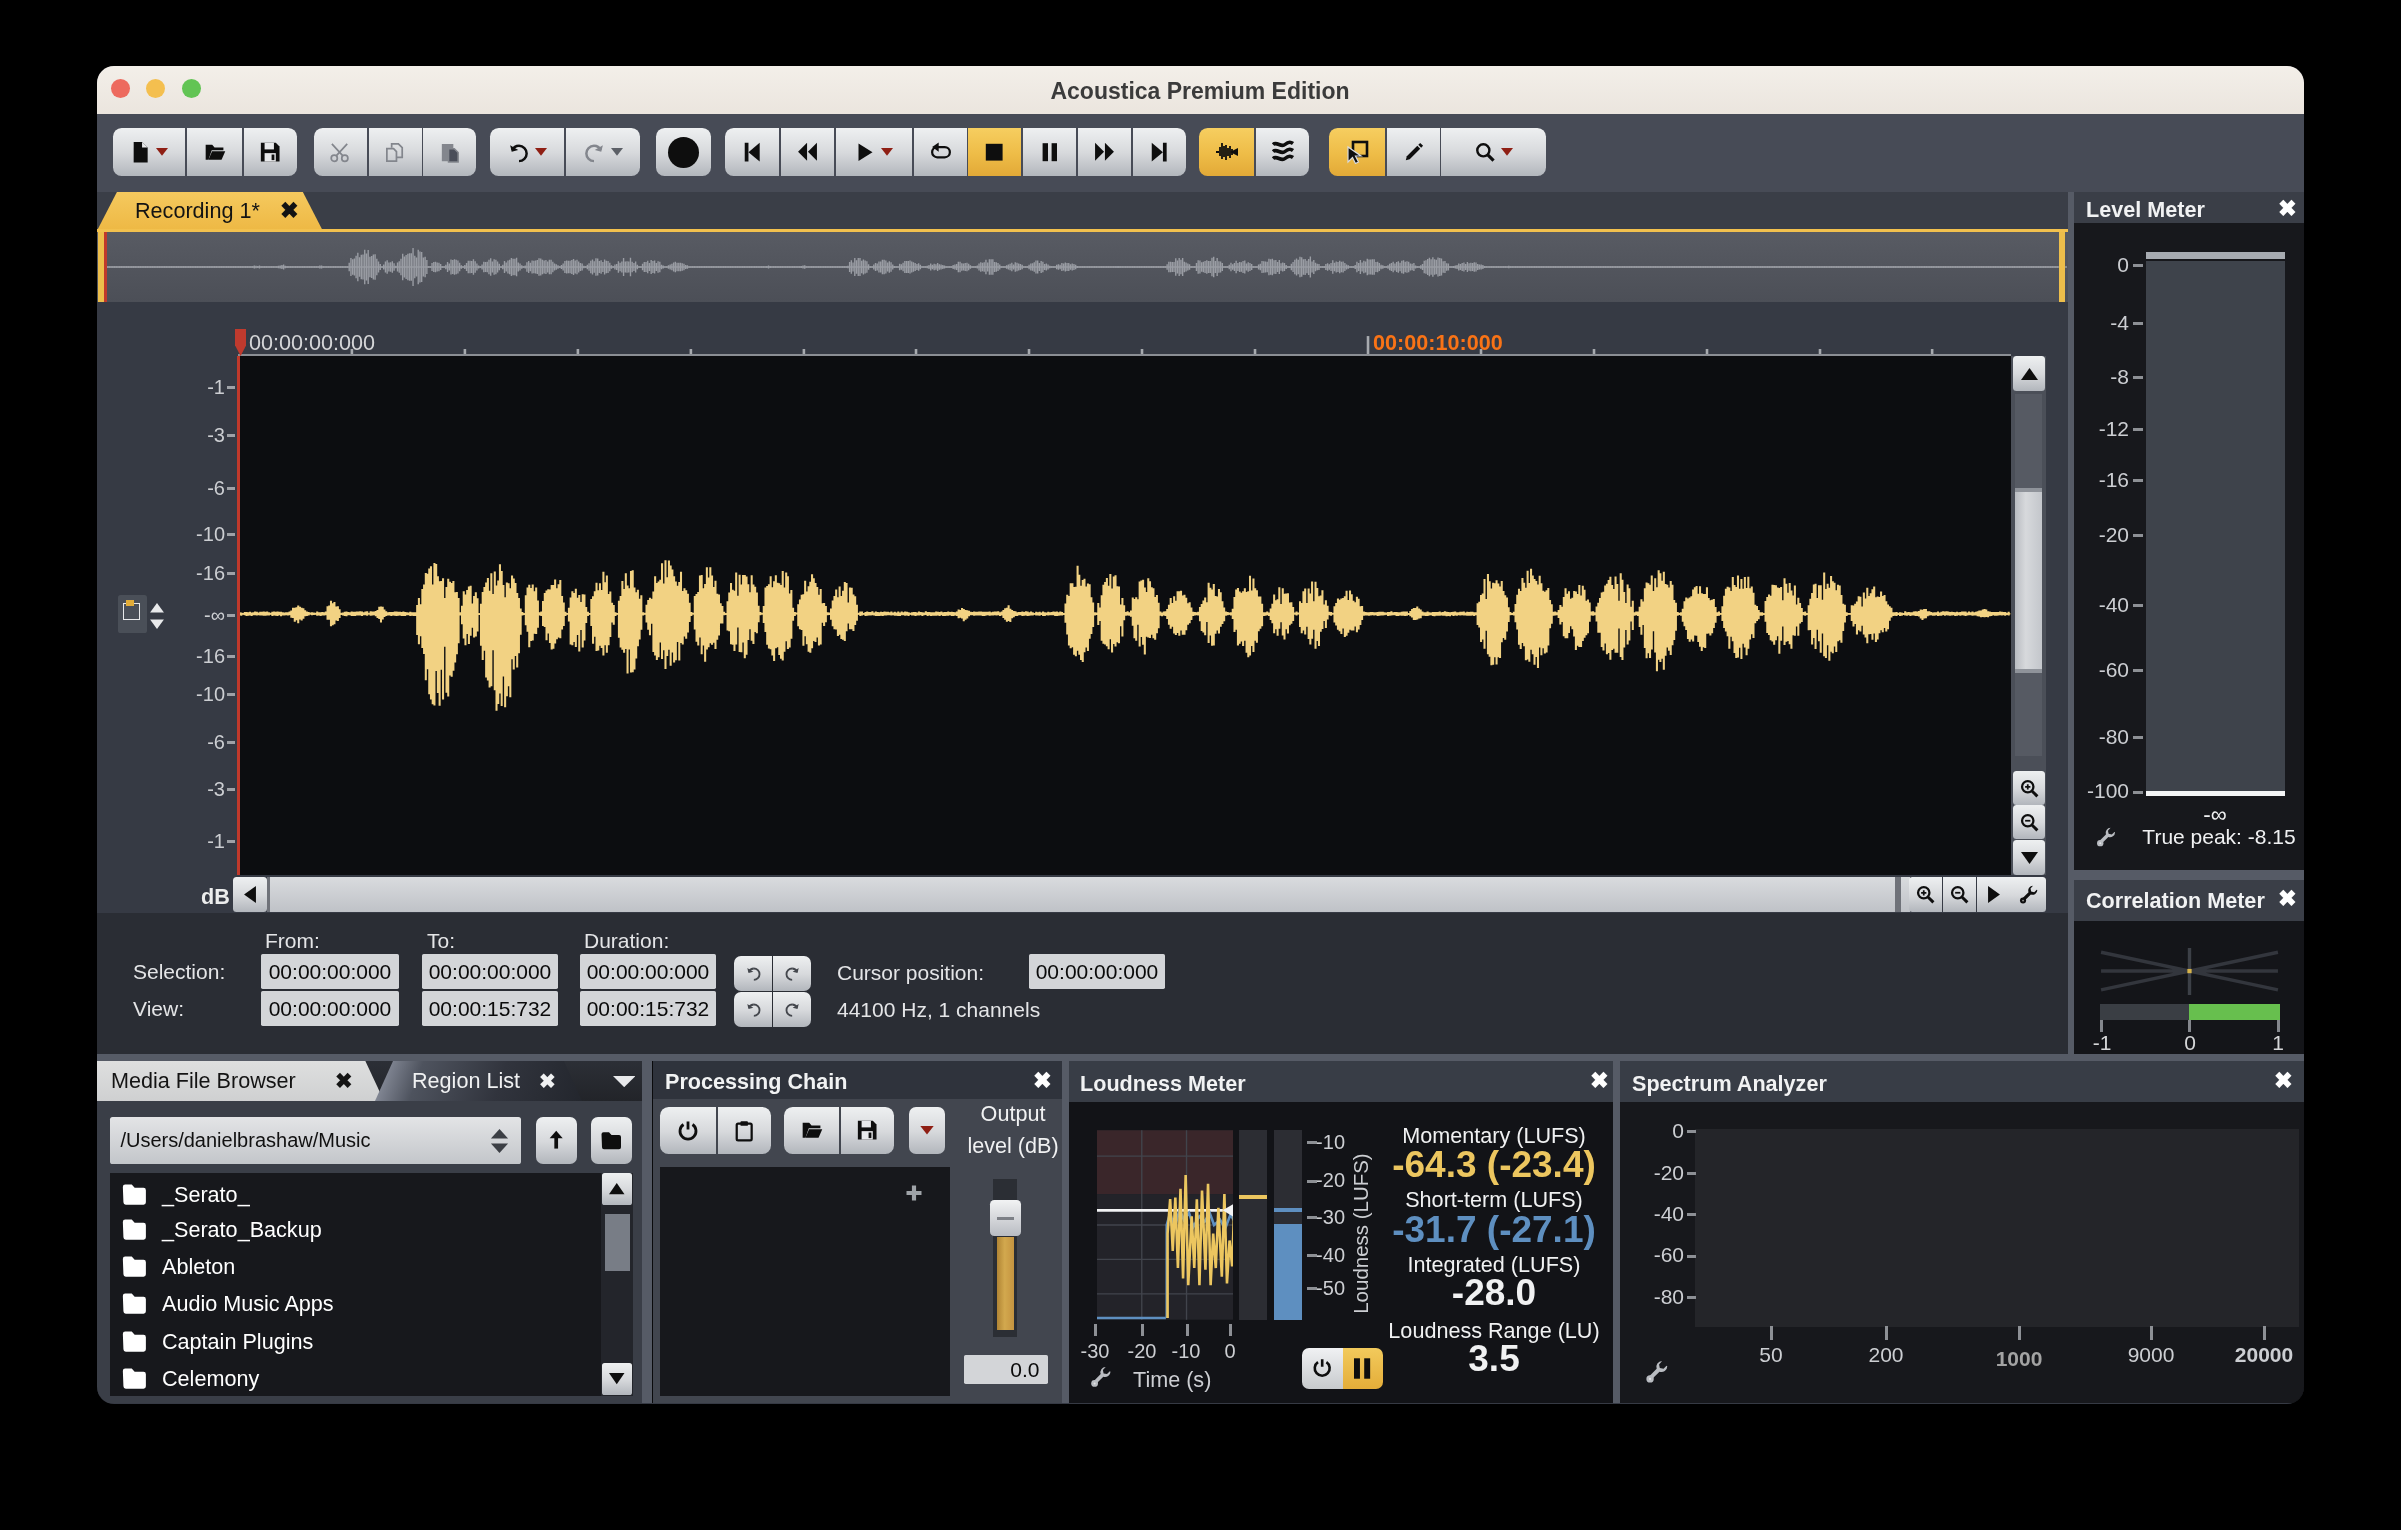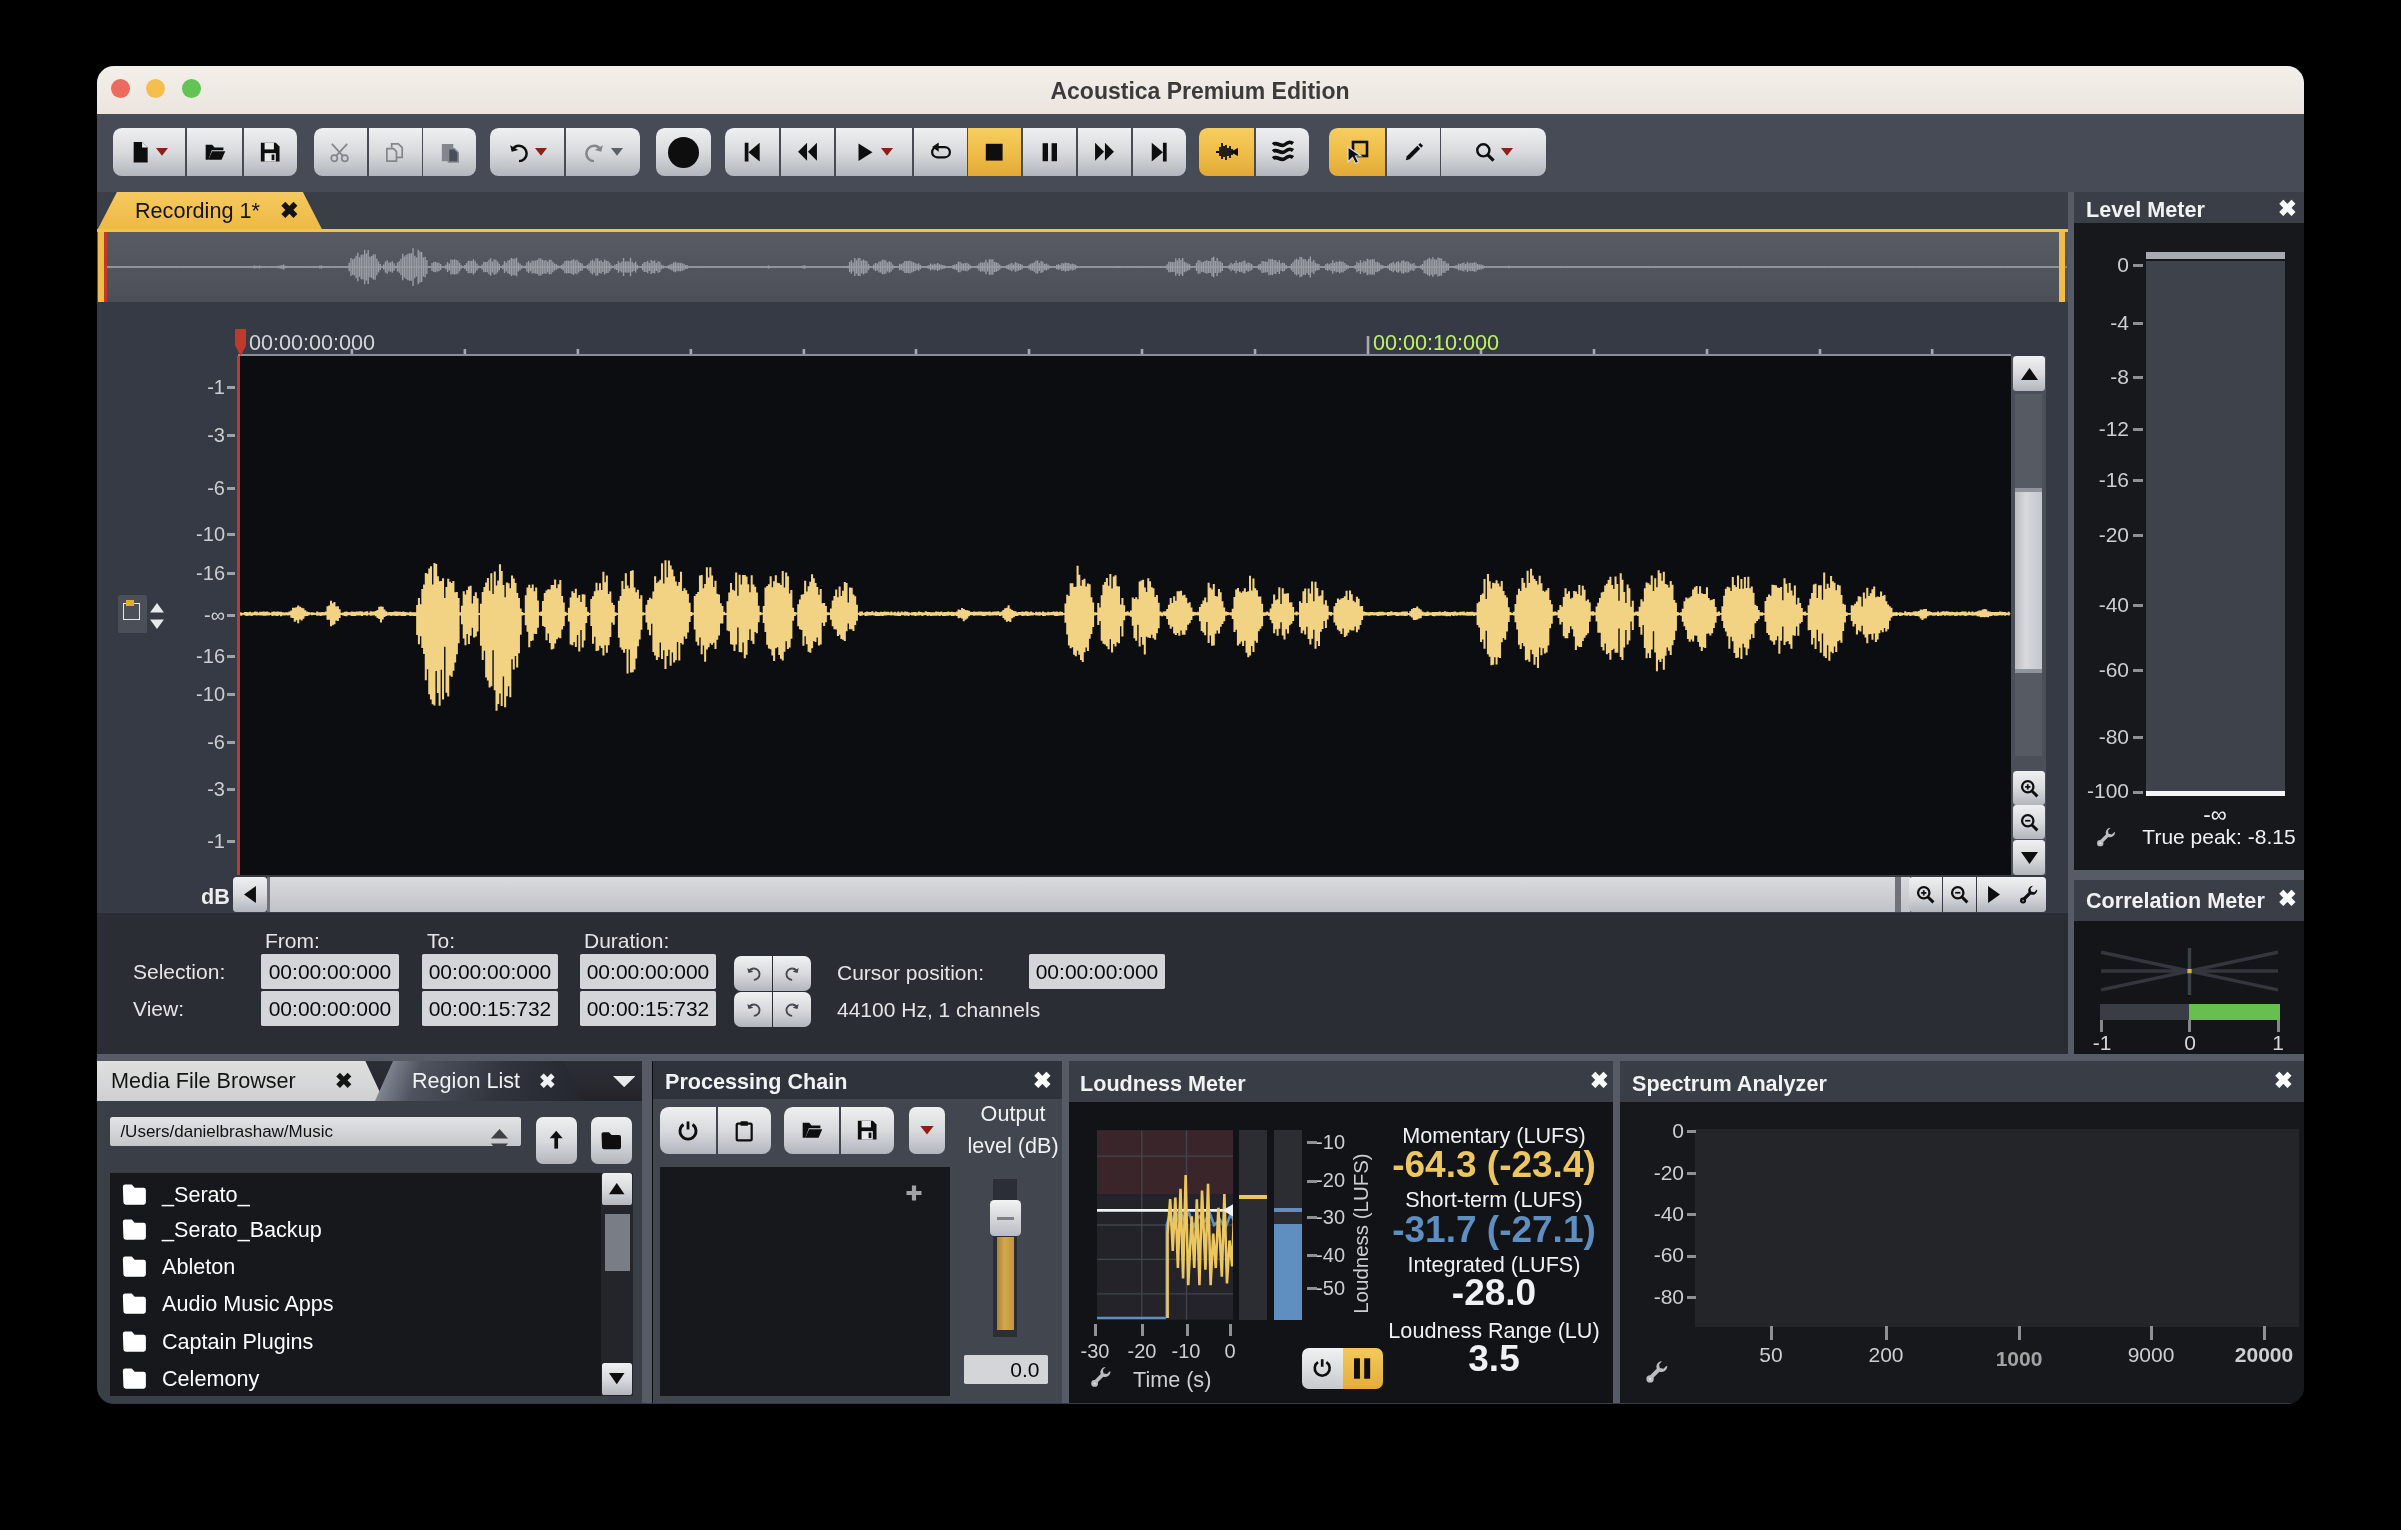--- a/index.html
+++ b/index.html
@@ -198,21 +198,21 @@
       <rect x="1472" y="313" width="3" height="23" fill="#a7aaaf"></rect>
       <rect x="1603" y="328" width="3" height="8" fill="#a7aaaf"></rect>
       <rect x="1734" y="328" width="3" height="8" fill="#a7aaaf"></rect>
       <rect x="1865" y="328" width="3" height="8" fill="#a7aaaf"></rect>
       <rect x="1996" y="328" width="3" height="8" fill="#a7aaaf"></rect>
       <rect x="2126" y="328" width="3" height="8" fill="#a7aaaf"></rect>
     </svg>
 <div style="position:absolute;left:141px;top:288px;width:1773px;height:1.7px;background:#8b8e94;"></div>
 <div style="position:absolute;left:138px;top:263px;width:11.2px;height:27px;background:#bf3a2e;clip-path:polygon(0 0,100% 0,100% 60%,50% 100%,0 60%)"></div>
 <div style="position:absolute;left:152px;top:264px;font-size:21.6px;color:#d5d6d8;font-weight:400;white-space:nowrap;">00:00:00:000</div>
-<div style="position:absolute;left:1276px;top:264px;font-size:21.6px;color:#bef264;font-weight:400;white-space:nowrap;">00:00:10:000</div>
+<div style="position:absolute;left:1276px;top:264px;font-size:21.6px;color:#f97316;font-weight:700;white-space:nowrap;">00:00:10:000</div>
 <div style="position:absolute;left:142px;top:290px;width:1772px;height:519px;background:#0c0d10"></div>
 <svg style="position:absolute;left:142px;top:290px" width="1772" height="519" viewBox="0 -299 2054 602">
       <path d="M0 0H2054" stroke="#d9b54b" stroke-width="1.6"></path>
       <path d="M0 -1.9V1.7M2 -1.6V2.2M4 -0.8V1.2M6 -2.1V1.6M8 -2.1V2.6M10 -1.8V2.3M12 -2.3V2.0M14 -1.6V2.6M16 -1.7V1.7M18 -2.6V1.8M20 -2.3V2.0M22 -1.6V1.6M24 -2.4V2.1M26 -2.3V2.1M28 -2.5V2.4M30 -2.3V2.2M32 -2.5V1.9M34 -1.7V2.1M36 -1.1V1.1M38 -2.4V2.5M40 -2.6V1.9M42 -2.3V2.3M44 -2.6V2.7M46 -2.4V1.6M48 -2.4V2.8M50 -1.9V2.0M52 -1.6V2.1M54 -1.7V1.6M56 -1.7V1.9M58 -2.6V1.6M60 -3.9V4.6M62 -6.9V4.9M64 -6.9V9.2M66 -7.5V7.6M68 -9.5V11.1M70 -8.1V6.7M72 -6.9V7.8M74 -6.3V5.7M76 -4.2V2.8M78 -2.5V2.6M80 -2.0V2.0M82 -1.5V0.8M84 -1.8V1.7M86 -1.6V1.5M88 -1.3V1.0M90 -2.6V2.3M92 -1.9V2.0M94 -1.7V2.6M96 -2.1V2.1M98 -1.7V2.0M100 -2.6V1.8M102 -8.7V7.0M104 -9.6V6.8M106 -15.2V14.4M108 -12.3V13.2M110 -13.7V12.1M112 -8.5V7.9M114 -8.8V8.3M116 -5.2V5.0M118 -1.1V1.3M120 -1.6V1.9M122 -2.4V2.7M124 -2.7V2.8M126 -2.0V1.8M128 -1.8V1.8M130 -2.7V2.6M132 -2.4V2.5M134 -2.4V2.7M136 -2.5V2.1M138 -2.5V2.0M140 -2.8V2.0M142 -2.7V2.5M144 -1.7V1.7M146 -2.6V1.7M148 -2.8V2.4M150 -1.1V0.9M152 -2.8V2.4M154 -2.7V2.1M156 -2.6V1.8M158 -3.1V3.0M160 -4.3V4.8M162 -8.2V6.0M164 -8.5V10.0M166 -8.2V6.6M168 -5.1V3.6M170 -2.8V2.5M172 -1.8V2.1M174 -2.2V2.0M176 -2.2V2.5M178 -2.2V1.9M180 -2.5V2.2M182 -2.5V2.7M184 -2.3V2.2M186 -2.4V2.1M188 -2.1V2.7M190 -2.6V2.7M192 -2.2V2.7M194 -1.7V1.7M196 -1.6V1.8M198 -2.4V2.5M200 -1.7V2.4M202 -1.7V2.7M204 -1.8V2.7M206 -10.3V24.7M208 -18.2V35.4M210 -11.1V26.1M212 -28.7V39.7M214 -34.0V46.8M216 -47.3V77.0M218 -46.5V64.4M220 -52.6V93.3M222 -55.2V99.4M224 -34.1V104.8M226 -59.0V106.4M228 -57.6V66.3M230 -43.6V91.8M232 -37.6V106.6M234 -38.1V65.0M236 -41.3V99.3M238 -18.4V38.2M240 -31.2V91.5M242 -40.7V95.9M244 -37.1V71.5M246 -35.7V73.1M248 -38.0V66.1M250 -25.0V56.4M252 -25.2V47.0M254 -18.2V34.2M256 -1.8V1.9M258 -9.2V12.1M260 -26.1V28.7M262 -22.4V36.6M264 -27.6V23.4M266 -31.6V35.2M268 -32.6V25.4M270 -11.9V16.1M272 -20.5V27.6M274 -24.9V26.4M276 -18.1V20.5M278 -0.5V1.5M280 -11.6V37.1M282 -25.3V53.7M284 -31.0V42.9M286 -36.3V74.0M288 -41.6V77.5M290 -26.8V85.5M292 -46.9V84.0M294 -22.8V42.4M296 -49.0V88.7M298 -32.9V112.6M300 -38.6V104.6M302 -57.4V92.6M304 -49.6V107.1M306 -33.5V72.9M308 -19.2V108.4M310 -36.4V95.7M312 -35.4V84.2M314 -29.7V96.8M316 -44.4V52.7M318 -41.0V64.7M320 -35.7V48.9M322 -24.1V62.2M324 -18.2V45.8M326 -6.1V24.4M328 -2.2V2.1M330 -0.6V1.4M332 -21.6V13.4M334 -30.6V20.8M336 -33.8V38.9M338 -29.9V31.7M340 -33.9V31.1M342 -26.1V23.2M344 -30.5V23.4M346 -15.4V16.3M348 -1.8V2.0M350 -2.7V2.6M352 -14.7V14.3M354 -24.2V15.2M356 -27.1V30.7M358 -28.5V23.0M360 -28.1V33.8M362 -33.4V41.4M364 -33.3V40.5M366 -39.7V34.6M368 -29.7V29.5M370 -34.3V27.6M372 -39.1V28.3M374 -20.5V18.3M376 -13.2V14.1M378 -2.3V2.7M380 -1.0V1.0M382 -7.0V8.9M384 -18.8V35.7M386 -26.1V36.5M388 -24.2V32.7M390 -28.9V38.6M392 -18.6V24.5M394 -21.9V43.7M396 -13.7V18.9M398 -22.6V39.0M400 -22.5V31.0M402 -8.0V10.8M404 -2.4V2.7M406 -0.9V1.1M408 -17.1V14.1M410 -20.3V34.7M412 -26.0V26.7M414 -36.0V43.2M416 -27.2V42.6M418 -35.5V37.0M420 -27.7V39.7M422 -48.7V48.4M424 -36.7V36.5M426 -44.3V45.3M428 -22.8V36.5M430 -25.7V26.8M432 -12.9V10.1M434 -10.3V12.6M436 -1.8V2.5M438 -0.9V1.1M440 -15.1V27.9M442 -20.6V39.2M444 -38.0V41.6M446 -28.7V45.1M448 -46.9V41.0M450 -32.7V69.2M452 -29.7V41.4M454 -49.5V68.0M456 -50.5V67.9M458 -30.4V64.6M460 -24.9V51.9M462 -27.9V37.6M464 -17.5V29.7M466 -21.5V18.4M468 -1.8V2.0M470 -1.3V1.0M472 -10.4V10.1M474 -15.9V18.4M476 -18.5V24.9M478 -17.5V11.5M480 -25.8V44.3M482 -43.5V48.3M484 -35.6V53.5M486 -37.5V50.5M488 -39.6V33.4M490 -58.5V52.4M492 -35.0V42.2M494 -62.2V64.0M496 -42.4V49.0M498 -61.9V41.7M500 -56.0V60.2M502 -51.4V44.9M504 -43.4V56.6M506 -37.5V53.8M508 -32.5V32.7M510 -36.8V54.1M512 -48.8V33.9M514 -26.4V35.6M516 -29.5V26.5M518 -27.2V28.9M520 -23.2V21.8M522 -12.7V9.6M524 -2.0V2.5M526 -1.2V0.8M528 -20.6V18.2M530 -22.9V32.5M532 -25.4V36.7M534 -44.3V27.5M536 -44.9V47.0M538 -29.7V36.9M540 -34.6V55.7M542 -54.0V41.4M544 -42.1V38.7M546 -53.9V34.2M548 -44.3V35.9M550 -31.1V33.7M552 -38.4V40.9M554 -23.2V30.2M556 -22.4V25.3M558 -12.3V11.2M560 -8.9V11.2M562 -2.3V1.7M564 -0.5V1.5M566 -14.6V19.3M568 -24.8V20.4M570 -35.7V35.4M572 -28.0V35.8M574 -26.8V43.1M576 -47.9V35.6M578 -20.8V15.9M580 -45.3V44.3M582 -34.1V44.6M584 -45.0V33.2M586 -45.0V51.6M588 -43.1V47.5M590 -34.2V30.3M592 -24.9V18.0M594 -44.7V31.2M596 -34.1V35.2M598 -31.3V21.0M600 -24.6V22.7M602 -9.4V9.9M604 -2.0V1.7M606 -1.1V0.9M608 -9.1V10.7M610 -30.4V21.1M612 -32.2V35.9M614 -34.3V40.3M616 -43.4V41.1M618 -30.8V48.5M620 -37.8V54.9M622 -44.8V39.9M624 -35.9V38.9M626 -35.3V47.7M628 -33.3V52.2M630 -49.6V54.1M632 -30.6V44.1M634 -47.9V31.9M636 -43.5V40.9M638 -23.5V39.0M640 -27.6V28.9M642 -7.0V8.0M644 -2.0V2.5M646 -1.4V0.6M648 -11.0V14.4M650 -16.7V18.0M652 -22.1V18.8M654 -22.7V37.0M656 -38.3V26.2M658 -25.8V35.3M660 -31.9V44.0M662 -37.1V45.2M664 -45.8V40.0M666 -41.2V31.7M668 -35.6V32.6M670 -31.2V27.4M672 -22.0V36.9M674 -28.8V35.6M676 -12.3V10.5M678 -12.6V14.3M680 -9.1V9.9M682 -1.7V1.8M684 -1.6V1.5M686 -6.2V7.0M688 -15.4V14.6M690 -20.6V17.9M692 -28.3V18.2M694 -19.3V25.8M696 -31.7V24.3M698 -20.5V29.3M700 -26.7V30.1M702 -36.9V31.7M704 -35.8V20.2M706 -13.2V11.2M708 -30.6V17.9M710 -30.2V18.0M712 -22.3V20.0M714 -20.2V13.1M716 -10.4V8.2M718 -1.3V1.2M720 -2.6V2.5M722 -2.5V2.1M724 -0.9V1.1M726 -2.0V2.5M728 -2.6V2.4M730 -2.2V2.1M732 -2.2V1.9M734 -2.8V1.8M736 -1.6V1.9M738 -2.5V2.7M740 -2.0V2.6M742 -1.8V2.7M744 -2.4V2.4M746 -2.1V2.6M748 -2.6V2.1M750 -2.3V1.9M752 -2.3V1.6M754 -1.7V1.6M756 -2.7V2.0M758 -1.6V1.6M760 -2.3V2.4M762 -1.6V2.3M764 -2.6V2.6M766 -1.6V2.6M768 -2.7V1.7M770 -1.7V1.6M772 -2.6V2.3M774 -2.3V1.9M776 -1.7V2.5M778 -1.1V1.0M780 -1.9V1.9M782 -2.0V1.9M784 -2.2V2.6M786 -1.6V2.1M788 -2.5V2.0M790 -2.2V1.8M792 -1.7V2.6M794 -1.5V1.8M796 -2.8V1.5M798 -2.2V2.5M800 -2.2V2.0M802 -1.9V2.7M804 -1.8V2.4M806 -1.7V2.3M808 -2.5V2.4M810 -2.3V2.0M812 -2.0V2.7M814 -2.7V1.6M816 -1.9V2.7M818 -2.0V2.7M820 -2.1V2.2M822 -2.5V2.4M824 -2.0V1.7M826 -2.4V2.5M828 -2.1V2.5M830 -1.7V2.1M832 -2.7V2.6M834 -4.9V5.2M836 -4.4V4.7M838 -6.8V5.4M840 -5.5V8.6M842 -4.3V7.0M844 -4.1V5.6M846 -3.6V3.0M848 -2.3V1.7M850 -2.0V1.6M852 -2.5V2.4M854 -2.3V2.1M856 -2.3V2.0M858 -2.7V2.1M860 -2.5V2.1M862 -2.4V2.6M864 -2.4V2.6M866 -2.3V2.1M868 -2.3V1.7M870 -2.5V2.4M872 -1.9V2.1M874 -2.3V2.1M876 -2.7V1.8M878 -2.5V2.0M880 -2.8V1.6M882 -1.7V2.5M884 -2.7V2.1M886 -4.4V4.8M888 -6.3V6.9M890 -7.0V9.3M892 -9.9V8.4M894 -5.7V9.4M896 -4.3V5.1M898 -3.1V4.1M900 -3.0V2.5M902 -1.8V2.5M904 -2.2V1.8M906 -2.0V1.8M908 -2.5V2.6M910 -2.1V2.2M912 -2.8V2.0M914 -2.6V2.6M916 -1.9V2.2M918 -2.6V2.0M920 -1.9V2.0M922 -1.0V1.0M924 -2.4V1.9M926 -1.9V2.1M928 -2.3V2.4M930 -1.4V1.3M932 -2.6V2.7M934 -1.7V2.6M936 -1.6V1.6M938 -2.4V1.9M940 -1.7V1.8M942 -2.0V1.7M944 -2.5V1.8M946 -2.3V2.5M948 -2.7V2.5M950 -1.8V2.4M952 -2.5V2.1M954 -2.2V1.9M956 -0.9V1.3M958 -11.9V10.3M960 -22.0V24.1M962 -20.6V36.9M964 -35.3V39.9M966 -35.3V38.8M968 -31.0V47.4M970 -31.4V49.2M972 -55.7V42.9M974 -45.2V47.6M976 -32.5V53.6M978 -39.2V55.9M980 -40.5V44.6M982 -31.7V39.2M984 -35.1V43.3M986 -34.3V29.1M988 -19.1V23.6M990 -13.2V15.2M992 -1.9V1.9M994 -1.5V1.3M996 -12.5V13.0M998 -7.4V8.5M1000 -21.5V31.4M1002 -33.8V34.7M1004 -36.8V35.5M1006 -41.5V37.8M1008 -32.5V41.2M1010 -46.2V29.6M1012 -29.4V44.9M1014 -43.3V35.2M1016 -44.6V38.1M1018 -31.9V33.0M1020 -31.5V34.2M1022 -10.7V14.4M1024 -18.2V26.5M1026 -10.0V7.5M1028 -2.0V2.3M1030 -2.8V2.1M1032 -1.7V2.4M1034 -3.8V3.5M1036 -19.0V14.0M1038 -17.1V28.5M1040 -19.2V31.3M1042 -16.9V12.7M1044 -37.4V37.9M1046 -38.6V26.9M1048 -39.4V35.8M1050 -30.5V47.2M1052 -25.4V26.6M1054 -41.1V27.4M1056 -37.7V28.0M1058 -30.9V24.2M1060 -29.6V28.5M1062 -19.6V30.2M1064 -21.7V22.5M1066 -12.9V16.8M1068 -2.5V2.3M1070 -1.6V2.8M1072 -2.6V2.0M1074 -2.8V2.6M1076 -5.6V6.0M1078 -10.6V12.6M1080 -18.2V17.5M1082 -12.4V15.0M1084 -20.3V22.9M1086 -15.2V24.6M1088 -26.0V22.3M1090 -26.1V25.6M1092 -26.6V19.5M1094 -21.3V24.2M1096 -22.1V24.2M1098 -18.5V19.2M1100 -12.3V12.7M1102 -13.3V11.1M1104 -7.4V7.3M1106 -2.3V2.7M1108 -2.2V2.1M1110 -1.8V1.8M1112 -2.4V2.0M1114 -8.0V8.6M1116 -11.4V19.9M1118 -15.5V21.7M1120 -18.9V24.9M1122 -13.3V9.5M1124 -36.0V34.0M1126 -30.2V25.1M1128 -28.2V37.1M1130 -34.5V36.9M1132 -20.5V23.2M1134 -19.9V19.4M1136 -28.7V23.0M1138 -24.9V15.0M1140 -14.5V12.0M1142 -7.3V8.8M1144 -2.7V2.4M1146 -2.1V1.7M1148 -1.4V1.2M1150 -1.9V2.0M1152 -5.7V6.2M1154 -19.5V21.2M1156 -28.1V18.4M1158 -29.8V36.8M1160 -25.7V34.7M1162 -24.4V32.1M1164 -26.2V37.5M1166 -29.5V31.2M1168 -25.4V45.2M1170 -26.0V50.3M1172 -44.1V48.3M1174 -27.1V37.5M1176 -40.8V44.2M1178 -29.6V31.2M1180 -27.2V33.5M1182 -20.1V20.2M1184 -20.1V17.5M1186 -11.6V14.4M1188 -1.9V2.6M1190 -1.8V2.2M1192 -2.7V1.7M1194 -1.6V2.7M1196 -6.2V7.3M1198 -11.6V11.1M1200 -22.5V22.6M1202 -15.7V18.0M1204 -16.8V25.6M1206 -30.7V17.3M1208 -11.2V9.8M1210 -29.5V25.1M1212 -23.1V29.8M1214 -23.6V17.9M1216 -23.7V23.0M1218 -13.2V13.3M1220 -13.4V11.7M1222 -7.9V8.3M1224 -1.5V0.9M1226 -2.5V2.1M1228 -1.4V0.6M1230 -14.4V15.3M1232 -12.5V22.7M1234 -26.1V19.5M1236 -29.4V23.9M1238 -12.5V15.0M1240 -29.2V29.4M1242 -23.5V35.6M1244 -37.4V29.0M1246 -14.4V18.6M1248 -37.2V40.6M1250 -29.8V31.6M1252 -20.3V37.5M1254 -21.1V20.9M1256 -27.4V17.7M1258 -10.9V8.5M1260 -15.8V16.4M1262 -9.2V6.6M1264 -2.4V1.6M1266 -2.2V2.2M1268 -1.1V0.9M1270 -8.7V10.0M1272 -12.5V13.7M1274 -17.6V18.6M1276 -16.2V20.4M1278 -17.6V23.5M1280 -18.2V17.0M1282 -20.2V26.8M1284 -26.7V25.5M1286 -16.1V21.9M1288 -26.9V18.4M1290 -22.6V19.3M1292 -15.0V19.3M1294 -13.5V14.8M1296 -19.8V21.3M1298 -17.5V18.1M1300 -8.8V13.0M1302 -9.1V7.2M1304 -2.7V2.3M1306 -2.2V2.1M1308 -1.9V1.9M1310 -1.7V2.3M1312 -2.2V1.9M1314 -2.2V1.7M1316 -1.7V1.9M1318 -1.9V1.8M1320 -2.2V2.6M1322 -2.3V2.4M1324 -2.4V2.1M1326 -2.3V2.1M1328 -1.8V1.8M1330 -1.4V1.1M1332 -2.0V2.6M1334 -2.2V2.2M1336 -2.8V1.9M1338 -1.7V1.6M1340 -2.1V1.6M1342 -2.1V2.5M1344 -1.8V2.7M1346 -1.7V2.0M1348 -2.4V2.3M1350 -2.6V2.2M1352 -2.5V2.5M1354 -2.5V2.4M1356 -0.9V1.3M1358 -3.1V2.8M1360 -5.4V4.4M1362 -6.8V7.1M1364 -6.8V7.2M1366 -8.3V6.5M1368 -6.0V5.4M1370 -5.0V5.1M1372 -2.6V2.2M1374 -1.7V2.3M1376 -1.7V2.7M1378 -2.6V2.6M1380 -1.8V2.1M1382 -1.6V1.6M1384 -2.2V2.7M1386 -2.2V2.8M1388 -2.2V2.4M1390 -2.0V2.3M1392 -2.7V2.4M1394 -1.7V2.0M1396 -2.2V2.3M1398 -2.8V2.2M1400 -2.3V2.8M1402 -2.2V2.6M1404 -1.9V2.8M1406 -2.2V1.7M1408 -2.4V2.6M1410 -2.7V2.1M1412 -1.9V2.2M1414 -1.8V1.8M1416 -2.3V2.0M1418 -2.3V1.6M1420 -2.5V1.9M1422 -1.5V1.9M1424 -2.3V2.4M1426 -2.2V2.2M1428 -2.4V2.2M1430 -2.3V2.1M1432 -1.7V2.5M1434 -1.7V1.8M1436 -12.1V13.0M1438 -13.9V15.9M1440 -21.9V32.7M1442 -23.4V29.8M1444 -40.2V40.6M1446 -17.2V19.7M1448 -46.1V46.9M1450 -37.7V49.9M1452 -29.4V59.6M1454 -36.0V59.2M1456 -35.4V50.5M1458 -39.0V58.8M1460 -35.1V50.5M1462 -31.5V51.4M1464 -38.1V33.0M1466 -26.5V28.2M1468 -21.4V30.1M1470 -19.0V20.7M1472 -7.6V9.5M1474 -2.0V1.8M1476 -0.9V1.5M1478 -2.4V2.0M1480 -11.4V9.7M1482 -22.1V18.1M1484 -29.1V35.8M1486 -26.5V40.9M1488 -41.5V34.0M1490 -36.0V37.7M1492 -30.2V53.8M1494 -49.8V53.1M1496 -35.7V55.6M1498 -52.1V41.8M1500 -44.4V47.0M1502 -40.4V59.1M1504 -38.1V50.1M1506 -34.0V63.0M1508 -44.2V39.0M1510 -35.3V48.0M1512 -26.8V39.9M1514 -25.6V46.1M1516 -27.3V44.8M1518 -29.8V36.8M1520 -16.1V16.8M1522 -11.1V11.6M1524 -2.4V2.4M1526 -2.6V2.0M1528 -1.8V1.7M1530 -4.4V4.8M1532 -10.3V12.5M1534 -8.2V9.5M1536 -19.6V26.1M1538 -29.6V28.3M1540 -23.1V28.5M1542 -26.1V22.4M1544 -17.3V14.4M1546 -18.5V17.9M1548 -26.4V26.4M1550 -25.7V42.1M1552 -23.0V37.1M1554 -33.5V38.4M1556 -21.2V38.6M1558 -32.4V31.7M1560 -27.9V27.7M1562 -15.1V24.9M1564 -16.6V22.6M1566 -13.1V9.2M1568 -2.6V1.9M1570 -2.8V2.3M1572 -1.9V1.6M1574 -8.5V8.9M1576 -12.9V22.0M1578 -18.2V21.9M1580 -24.7V38.4M1582 -25.6V42.5M1584 -32.9V34.4M1586 -34.9V47.0M1588 -39.3V45.4M1590 -42.9V53.2M1592 -33.5V42.0M1594 -28.8V40.5M1596 -43.3V45.1M1598 -34.5V45.3M1600 -15.2V17.0M1602 -47.0V50.2M1604 -39.4V53.6M1606 -25.4V39.2M1608 -12.5V18.7M1610 -34.0V35.5M1612 -29.6V30.9M1614 -8.1V9.0M1616 -15.2V18.8M1618 -1.8V2.3M1620 -2.7V1.8M1622 -2.6V2.5M1624 -8.2V15.3M1626 -16.9V24.2M1628 -14.3V13.1M1630 -29.7V39.6M1632 -36.3V51.5M1634 -35.4V45.7M1636 -33.6V51.3M1638 -44.5V41.5M1640 -26.5V20.4M1642 -41.2V45.0M1644 -30.8V66.6M1646 -50.6V53.4M1648 -47.1V55.8M1650 -38.3V52.3M1652 -48.7V65.0M1654 -34.5V48.7M1656 -33.6V39.0M1658 -30.6V42.8M1660 -37.9V47.7M1662 -33.6V36.4M1664 -15.9V30.3M1666 -12.9V19.6M1668 -2.1V2.4M1670 -1.3V1.3M1672 -1.8V2.4M1674 -5.8V9.2M1676 -14.6V14.6M1678 -19.0V18.9M1680 -17.7V29.3M1682 -18.9V32.5M1684 -20.4V29.9M1686 -28.2V32.2M1688 -30.9V25.3M1690 -32.1V25.4M1692 -23.3V32.8M1694 -31.9V38.3M1696 -23.7V43.1M1698 -22.8V38.9M1700 -23.0V39.6M1702 -30.9V23.1M1704 -18.2V22.8M1706 -15.6V25.2M1708 -16.2V22.5M1710 -17.1V16.4M1712 -7.9V10.4M1714 -1.8V2.5M1716 -2.5V2.4M1718 -0.8V1.2M1720 -8.6V8.3M1722 -21.0V16.4M1724 -28.9V20.5M1726 -31.3V26.2M1728 -30.6V40.7M1730 -26.5V26.6M1732 -42.7V32.0M1734 -33.4V45.4M1736 -31.1V51.4M1738 -44.4V50.7M1740 -28.9V39.4M1742 -40.2V52.6M1744 -28.9V34.8M1746 -42.7V39.0M1748 -29.8V48.1M1750 -43.0V40.5M1752 -29.7V29.7M1754 -31.6V23.8M1756 -24.4V28.1M1758 -10.4V11.0M1760 -8.9V8.3M1762 -4.5V6.4M1764 -1.7V2.4M1766 -1.9V2.2M1768 -0.5V1.5M1770 -14.8V9.2M1772 -19.4V22.3M1774 -22.4V24.5M1776 -21.0V30.7M1778 -33.6V32.2M1780 -33.4V36.0M1782 -33.2V30.6M1784 -30.4V26.1M1786 -29.8V46.5M1788 -31.2V31.4M1790 -15.6V14.7M1792 -41.3V36.1M1794 -34.9V32.4M1796 -24.5V31.6M1798 -35.7V35.4M1800 -27.1V40.6M1802 -21.1V24.8M1804 -32.7V25.5M1806 -10.8V14.9M1808 -18.7V25.4M1810 -12.4V11.3M1812 -6.8V9.6M1814 -2.0V1.8M1816 -2.6V2.4M1818 -0.6V1.4M1820 -9.9V19.2M1822 -17.3V18.7M1824 -24.1V35.7M1826 -34.0V28.2M1828 -34.8V40.9M1830 -18.2V18.5M1832 -33.2V31.9M1834 -33.0V45.2M1836 -16.2V22.9M1838 -47.9V49.4M1840 -28.8V51.2M1842 -34.8V36.6M1844 -30.2V54.6M1846 -43.9V44.0M1848 -37.6V45.8M1850 -36.0V38.0M1852 -27.3V44.2M1854 -33.6V31.9M1856 -32.7V30.8M1858 -21.8V33.5M1860 -11.7V20.0M1862 -10.4V10.2M1864 -1.8V2.5M1866 -0.9V1.1M1868 -0.8V1.2M1870 -10.0V8.3M1872 -9.5V14.9M1874 -11.6V11.8M1876 -14.3V24.1M1878 -20.2V19.1M1880 -19.8V20.5M1882 -8.4V13.8M1884 -24.7V24.1M1886 -17.6V27.6M1888 -30.1V34.3M1890 -20.7V23.7M1892 -23.8V23.5M1894 -28.5V30.1M1896 -31.5V23.0M1898 -19.2V32.6M1900 -20.1V29.9M1902 -19.4V22.6M1904 -25.8V19.0M1906 -20.6V21.4M1908 -21.7V16.6M1910 -14.4V20.5M1912 -10.7V17.9M1914 -8.8V8.1M1916 -7.0V4.4M1918 -1.7V2.5M1920 -1.8V2.4M1922 -2.0V2.7M1924 -1.3V1.4M1926 -1.8V2.5M1928 -1.6V2.2M1930 -1.0V1.4M1932 -2.8V1.9M1934 -1.7V2.2M1936 -2.1V1.8M1938 -1.7V2.5M1940 -1.7V2.0M1942 -2.7V2.0M1944 -2.8V2.7M1946 -2.7V2.5M1948 -3.2V3.1M1950 -5.1V5.6M1952 -4.7V7.3M1954 -5.6V5.6M1956 -5.5V5.2M1958 -2.9V2.8M1960 -2.8V2.0M1962 -2.1V1.7M1964 -1.5V2.3M1966 -1.9V2.3M1968 -1.8V1.8M1970 -2.6V2.5M1972 -1.6V2.4M1974 -2.4V2.2M1976 -2.8V1.5M1978 -2.6V2.2M1980 -2.8V1.8M1982 -2.5V2.0M1984 -2.0V2.2M1986 -2.4V1.9M1988 -2.2V1.8M1990 -1.9V2.7M1992 -2.4V2.2M1994 -1.8V1.7M1996 -2.2V2.2M1998 -2.6V1.8M2000 -2.6V2.1M2002 -2.6V2.7M2004 -1.6V2.0M2006 -2.6V1.7M2008 -1.9V1.7M2010 -2.6V2.2M2012 -1.7V2.0M2014 -2.4V2.1M2016 -2.8V2.8M2018 -3.7V3.1M2020 -3.7V4.0M2022 -5.0V3.8M2024 -5.5V4.0M2026 -4.9V3.8M2028 -2.9V4.0M2030 -2.6V2.9M2032 -2.1V2.5M2034 -2.0V1.6M2036 -2.0V2.4M2038 -2.1V2.4M2040 -2.0V2.0M2042 -2.7V1.8M2044 -2.4V2.0M2046 -2.0V1.6M2048 -2.0V2.2M2050 -1.3V1.5M2052 -2.3V2.1" stroke="#f2d283" stroke-width="2.4" fill="none"></path>
     </svg>
 <div style="position:absolute;left:140px;top:290px;width:2.6px;height:519px;background:#c0392b;"></div>
 <div style="position:absolute;left:-131px;top:321px;width:259px;text-align:right;transform:translateY(-50%);font-size:20px;color:#ccced2;font-weight:400;white-space:nowrap">-1</div>
 <div style="position:absolute;left:130px;top:320px;width:7.8px;height:2.6px;background:#9fa2a7;"></div>
 <div style="position:absolute;left:-131px;top:369px;width:259px;text-align:right;transform:translateY(-50%);font-size:20px;color:#ccced2;font-weight:400;white-space:nowrap">-3</div>
 <div style="position:absolute;left:130px;top:368px;width:7.8px;height:2.6px;background:#9fa2a7;"></div>
@@ -407,21 +407,21 @@
 <div style="position:absolute;left:0px;top:995px;width:545px;height:40px;background:linear-gradient(180deg,#2c2f36,#222429)"></div>
 <div style="position:absolute;left:0px;top:995px;width:287px;height:40px;background:linear-gradient(180deg,#dedfdf,#cfd0d1);clip-path:polygon(0 0,93.5% 0,100% 100%,0 100%)"></div>
 <div style="position:absolute;left:14px;top:995px;height:40px;display:flex;align-items:center;color:#141414;font-size:21.6px">Media File Browser</div>
 <div style="position:absolute;left:238px;top:995px;height:40px;display:flex;align-items:center;color:#141414;font-size:21px;font-weight:700">✖</div>
 <div style="position:absolute;left:278px;top:995px;width:207px;height:40px;background:linear-gradient(110deg,#979caa 0%,#4e535e 22%,#31343d 60%,#23262d 100%);clip-path:polygon(8.7% 0,91.3% 0,100% 100%,0 100%)"></div>
 <div style="position:absolute;left:315px;top:995px;height:40px;display:flex;align-items:center;color:#f0f1f2;font-size:21.6px">Region List</div>
 <div style="position:absolute;left:442px;top:995px;height:40px;display:flex;align-items:center;color:#f0f1f2;font-size:20px;font-weight:700">✖</div>
 <svg style="position:absolute;left:516px;top:1010px" width="22.4" height="11.2" viewBox="0 0 26 13">
       <polygon points="0,0 26,0 13,13" fill="#e8e9eb"></polygon>
     </svg>
-<div style="position:absolute;left:13px;top:1051px;width:411px;height:29px;background:linear-gradient(180deg,#e3e4e6,#c3c6ca);border-radius:2.6px;display:flex;align-items:center;padding-left:10.4px;font-size:17px;color:#111">/Users/danielbrashaw/Music</div>
+<div style="position:absolute;left:13px;top:1051px;width:411px;height:47px;background:linear-gradient(180deg,#e3e4e6,#c3c6ca);border-radius:2.6px;display:flex;align-items:center;padding-left:10.4px;font-size:20px;color:#111">/Users/danielbrashaw/Music</div>
 <svg style="position:absolute;left:393px;top:1063px" width="19" height="24" viewBox="0 0 22 28">
       <polygon points="11,0 21,11 1,11" fill="#3c3f45"></polygon>
       <polygon points="11,28 21,17 1,17" fill="#3c3f45"></polygon>
     </svg>
 <div class="b" style="left:439px;top:1051px;width:41px;height:47px;border-radius:7px">
       <svg width="22.4" height="22.4" viewBox="0 0 24 24">
         <path d="M12 21V8" stroke="#0e0e0e" stroke-width="4"></path>
         <polygon points="12,2 19,10 5,10" fill="#0e0e0e"></polygon>
       </svg>
     </div>

